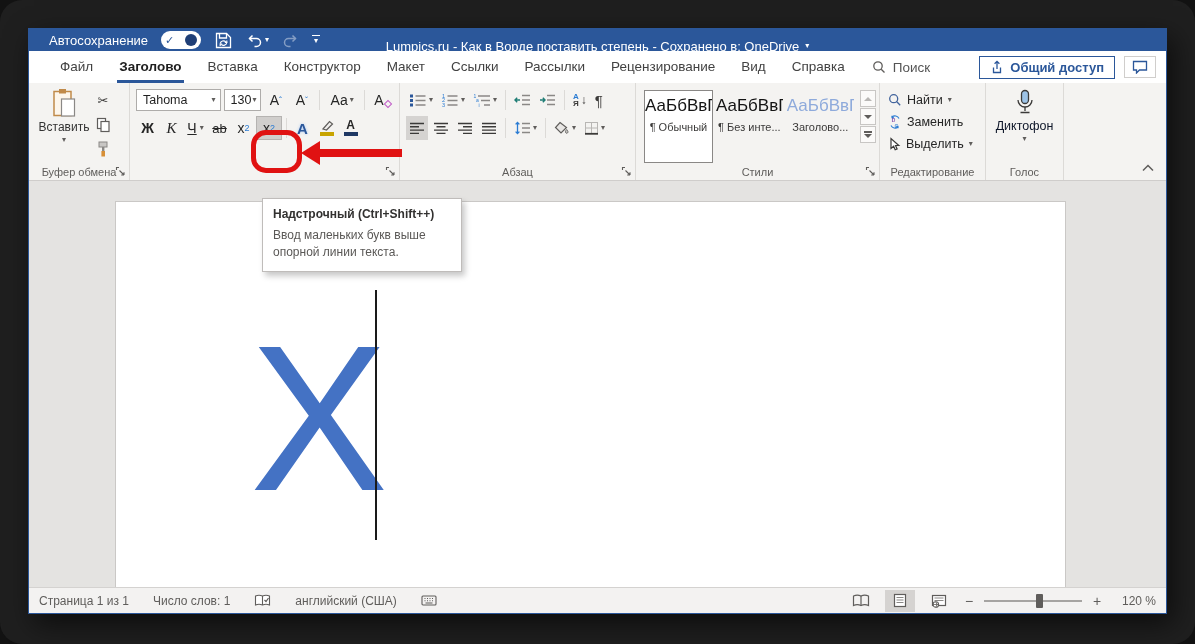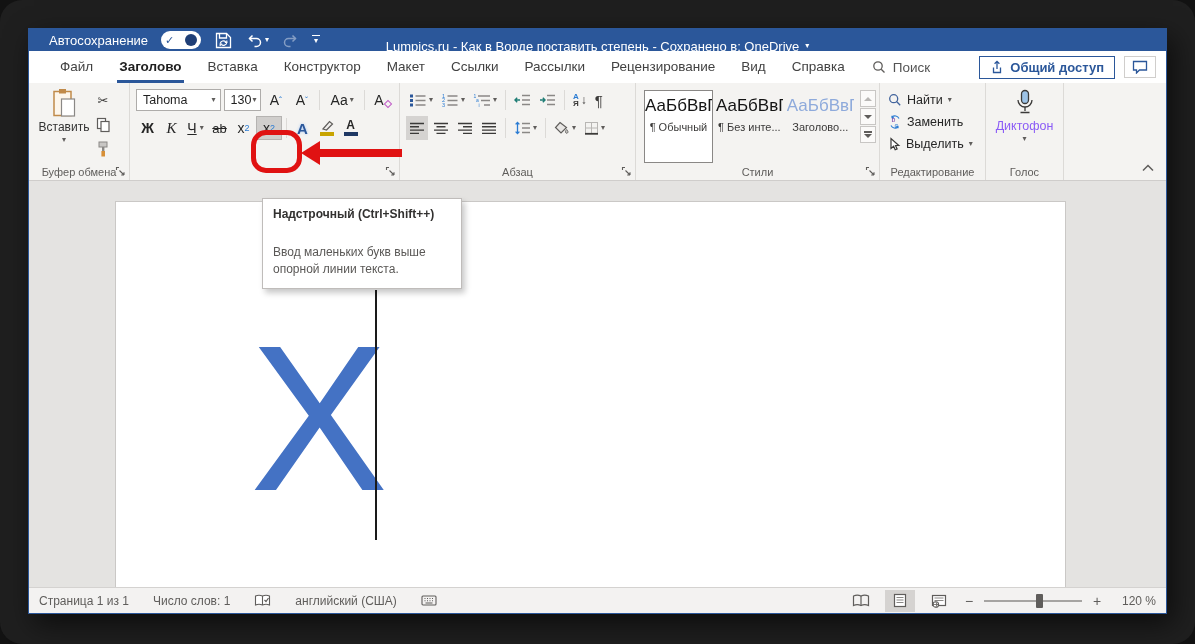--- a/index.html
+++ b/index.html
@@ -121,21 +121,21 @@
               border-top:4px solid #5f5d5b; }
   .more-bar { width:8px; height:1.4px; background:#5f5d5b; }
 
   .g-edit { width:106px; padding:7px 4px 18px 8px; }
   .erow { height:20px; margin-bottom:2px; display:flex; align-items:center; gap:5px;
           font-size:12.5px; color:#262626; white-space:nowrap; }
   .erow .caret { color:#5f5d5b; }
 
   .g-voice { width:78px; display:flex; flex-direction:column; align-items:center;
              padding:6px 0 18px; gap:2px; }
-  .voice-label { font-size:12.5px; color:#8b5cf6; }
+  .voice-label { font-size:12.5px; color:#0f172a; }
   .ribbon-collapse { position:absolute; right:12px; bottom:8px; }
   .g-spacer { flex:1; border-right:none; }
 
   
   .docarea { flex:1; background:#e4e3e1; position:relative; overflow:hidden; }
   .page { position:absolute; left:86px; top:20px; width:951px; bottom:-2px;
           background:#fff; border:1px solid #cac8c6; border-bottom:none; }
   .big-x { position:absolute; left:134px; top:113px; font-size:207px; line-height:1;
            color:#4472c4; font-weight:400; }
   .caret-line { position:absolute; left:259px; top:88px; width:2px; height:250px; background:#1a1a1a; }
@@ -144,21 +144,21 @@
   .overlay { position:absolute; inset:0; pointer-events:none; z-index:60; }
   .red-ring { position:absolute; left:222px; top:101px; width:51px; height:43px;
               border:5px solid #e01212; border-radius:15px; }
   .arrow-head { position:absolute; left:272px; top:112px; width:0; height:0;
                 border-right:19px solid #e01212; border-top:12px solid transparent;
                 border-bottom:12px solid transparent; }
   .arrow-shaft { position:absolute; left:290px; top:120px; width:83px; height:8px; background:#e01212; }
   .tooltip { position:absolute; left:233px; top:169px; width:200px; background:#fff;
              border:1px solid #bfbcba; box-shadow:3px 4px 6px rgba(0,0,0,.22);
              padding:8px 10px 10px; pointer-events:auto; }
-  .tt-title { font-size:12px; font-weight:bold; color:#323130; margin-bottom:23px; }
+  .tt-title { font-size:12px; font-weight:bold; color:#323130; margin-bottom:6px; }
   .tt-body { font-size:12px; color:#5a5856; line-height:1.4; width:172px; }
 
   
   .statusbar { height:26px; background:#f3f2f1; border-top:1px solid #d4d2d0;
                display:flex; align-items:center; padding:0 10px; font-size:12px;
                color:#5f5d5b; flex:0 0 auto; }
   .st-item { margin-right:24px; display:flex; align-items:center; gap:6px; white-space:nowrap; }
   .st-right { margin-left:auto; display:flex; align-items:center; gap:9px; }
   .viewbtn { width:30px; height:22px; display:flex; align-items:center; justify-content:center; }
   .zoom-sign { font-size:14px; color:#5f5d5b; width:12px; text-align:center; }

